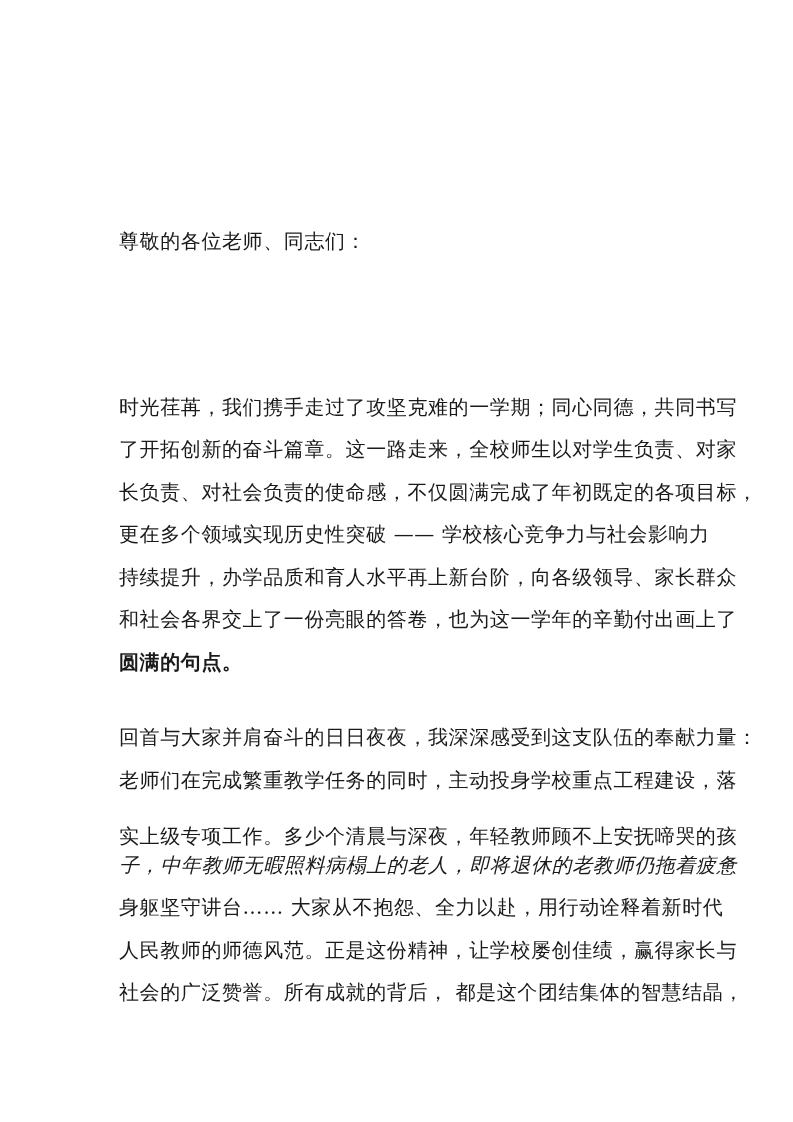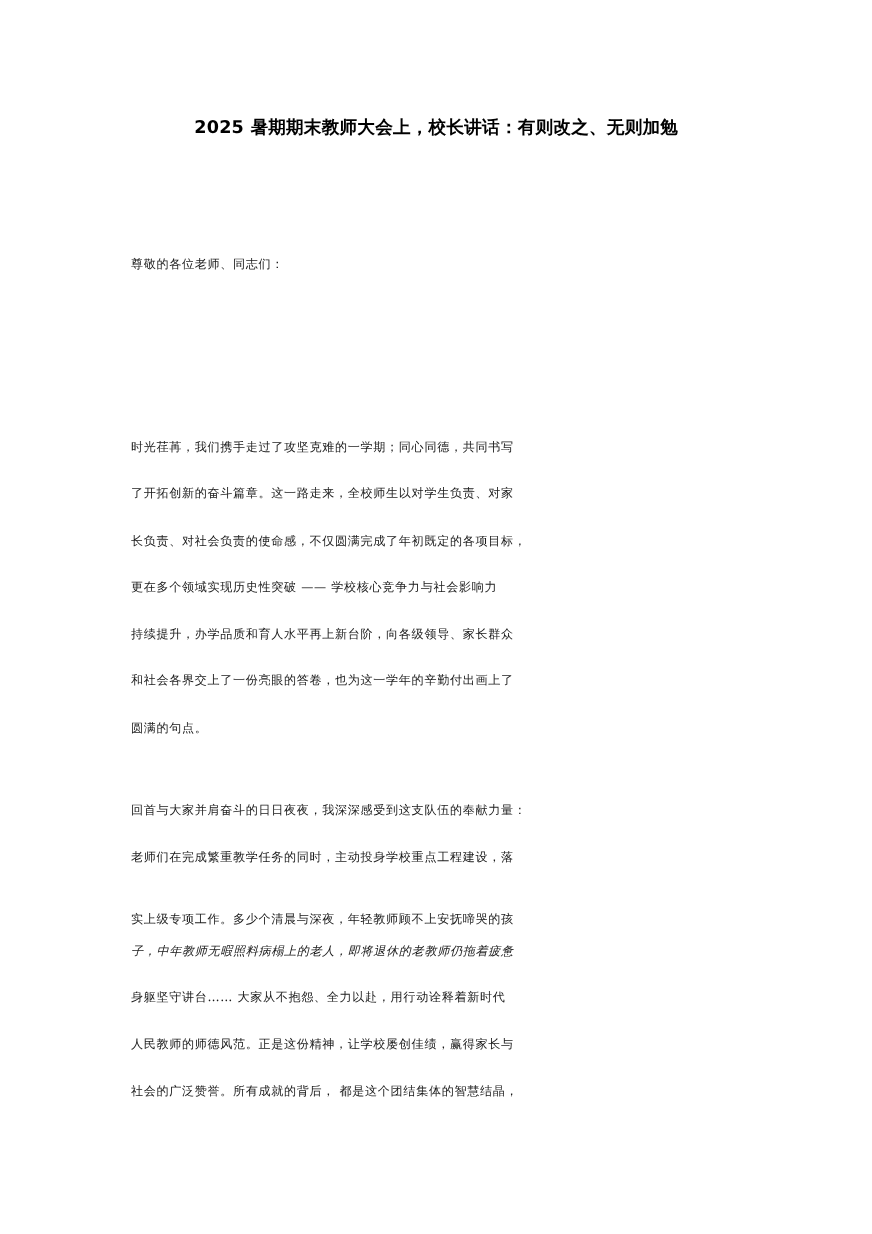--- a/index.html
+++ b/index.html
@@ -32,45 +32,44 @@
     font-weight: bold;
     font-size: 16px;
     line-height: 24px;
     color: #000000;
     letter-spacing: 0.2px;
   }
   .line {
     position: absolute;
     left: 119px;
     width: 560px;
-    font-size: 11px;
+    font-size: 20px;
     line-height: 24px;
     white-space: nowrap;
     letter-spacing: 0.6px;
     color: #1a1a1a;
   }
 </style>
 </head>
 <body>
 
 <div class="page">
 
-  <div class="title">2025 暑期期末教师大会上，校长讲话：有则改之、无则加勉</div>
 
   <div class="line" style="top:229px;">尊敬的各位老师、同志们：</div>
 
 
   <div>
     <div class="line" style="top:395px;">时光荏苒，我们携手走过了攻坚克难的一学期；同心同德，共同书写</div>
     <div class="line" style="top:437px;">了开拓创新的奋斗篇章。这一路走来，全校师生以对学生负责、对家</div>
     <div class="line" style="top:480px;">长负责、对社会负责的使命感，不仅圆满完成了年初既定的各项目标，</div>
     <div class="line" style="top:522px;">更在多个领域实现历史性突破 —— 学校核心竞争力与社会影响力</div>
     <div class="line" style="top:565px;">持续提升，办学品质和育人水平再上新台阶，向各级领导、家长群众</div>
     <div class="line" style="top:607px;">和社会各界交上了一份亮眼的答卷，也为这一学年的辛勤付出画上了</div>
-    <div class="line" style="top:650px;">圆满的句点。</div>
+    <div class="line" style="top:650px;font-weight:bold;">圆满的句点。</div>
   </div>
 
   <div>
     <div class="line" style="top:725px;">回首与大家并肩奋斗的日日夜夜，我深深感受到这支队伍的奉献力量：</div>
     <div class="line" style="top:768px;">老师们在完成繁重教学任务的同时，主动投身学校重点工程建设，落</div>
     <div class="line" style="top:810px;margin-top:14px;">实上级专项工作。多少个清晨与深夜，年轻教师顾不上安抚啼哭的孩</div>
     <div class="line" style="top:853px;font-style:italic;">子，中年教师无暇照料病榻上的老人，即将退休的老教师仍拖着疲惫</div>
     <div class="line" style="top:895px;">身躯坚守讲台…… 大家从不抱怨、全力以赴，用行动诠释着新时代</div>
     <div class="line" style="top:938px;">人民教师的师德风范。正是这份精神，让学校屡创佳绩，赢得家长与</div>
     <div class="line" style="top:980px;">社会的广泛赞誉。所有成就的背后， 都是这个团结集体的智慧结晶，</div>

